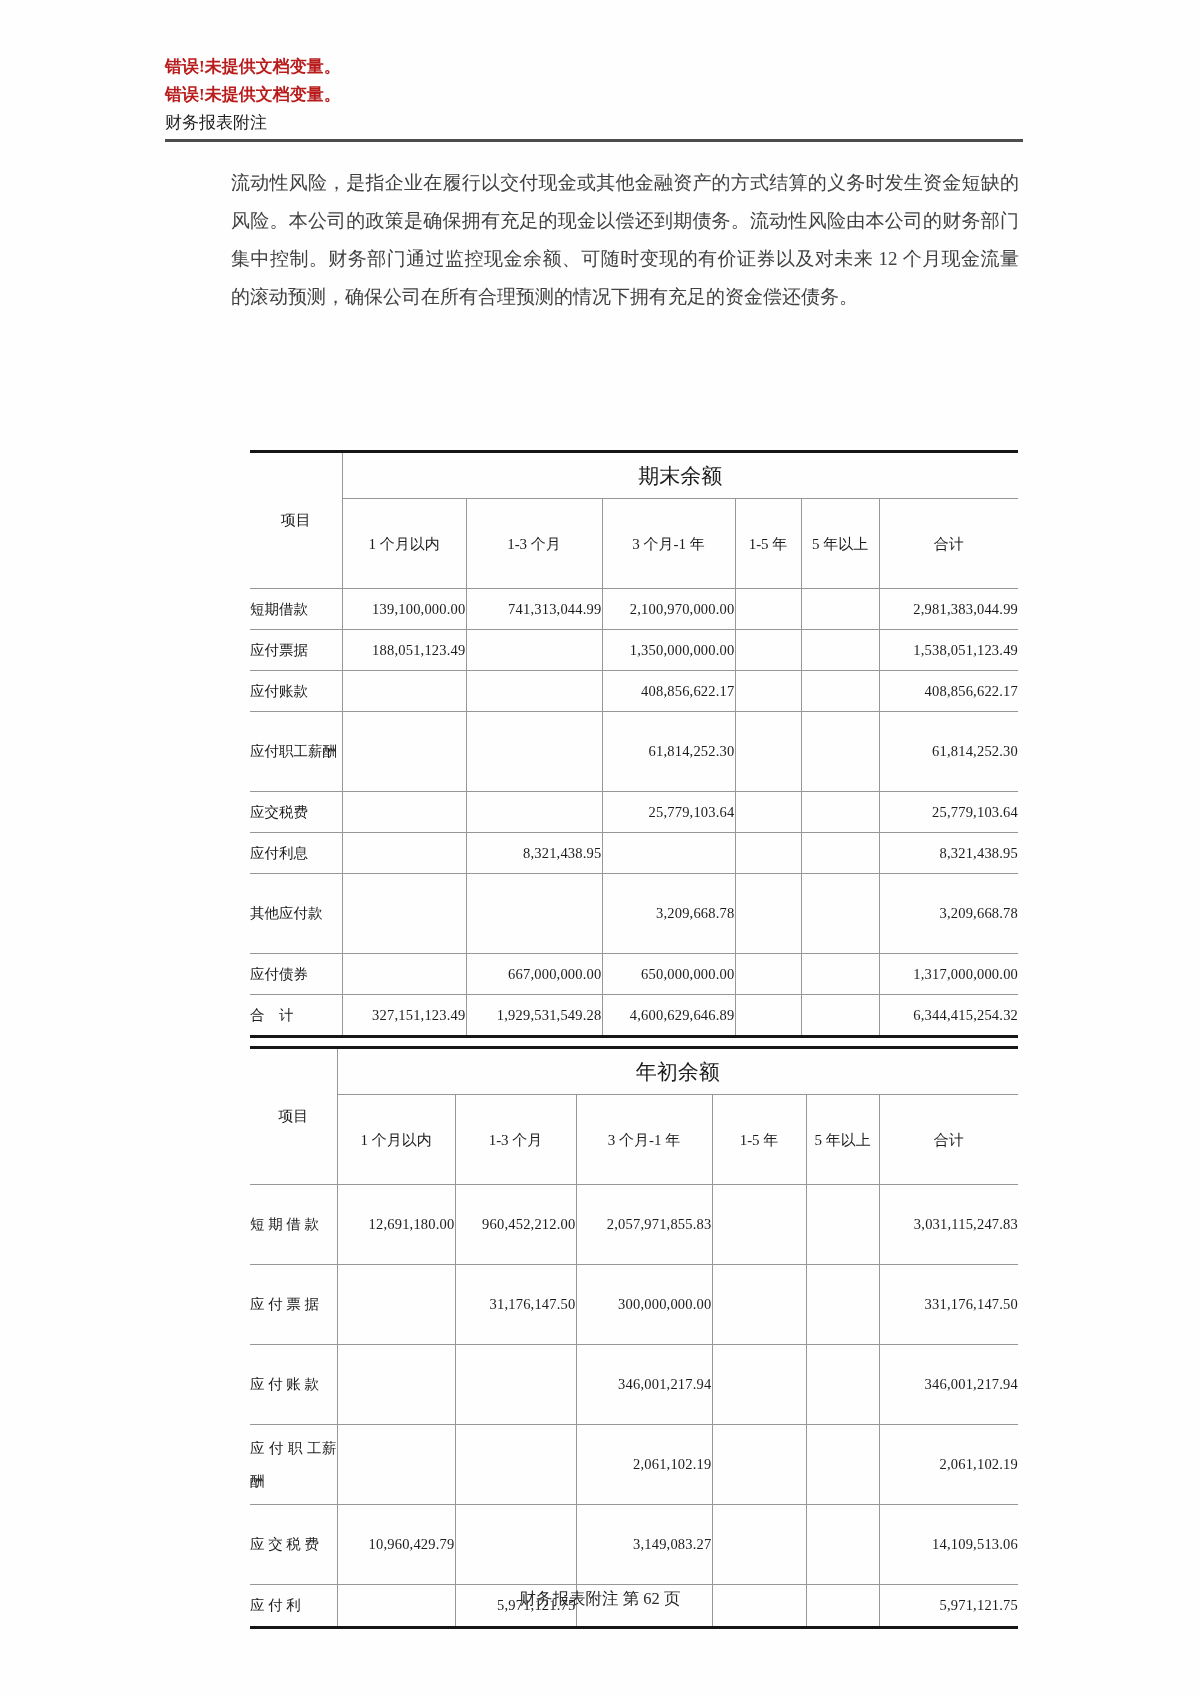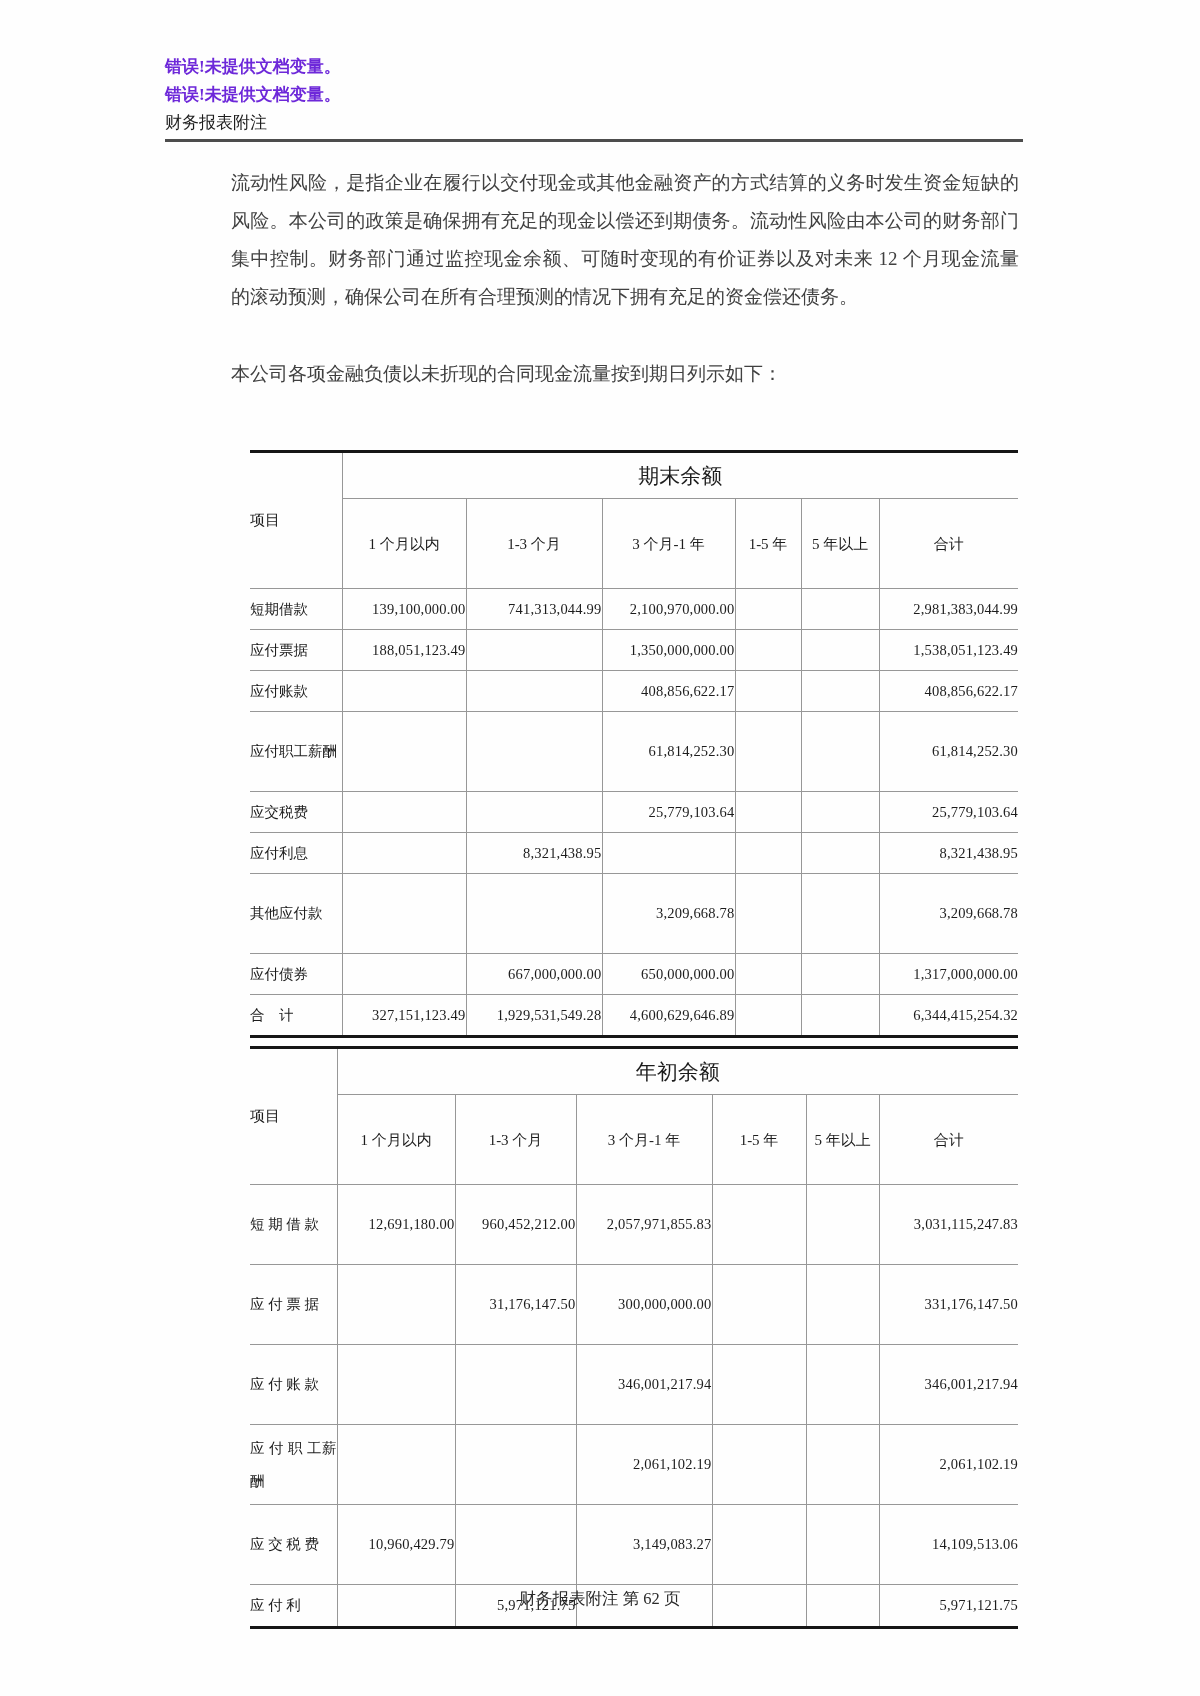--- a/index.html
+++ b/index.html
@@ -6,21 +6,21 @@
   .page{
     position:relative;
     width:1200px;height:1696px;
     margin:0 auto;
     background:#fefefe;
     overflow:hidden;
     font-family:"Liberation Serif","DejaVu Serif",serif;
     color:#1d1d1d;
   }
   .hdr-line{position:absolute;left:165px;font-size:17px;line-height:24px;white-space:nowrap;}
-  .hdr-bold{font-weight:700;color:#6d28d9;}
+  .hdr-bold{font-weight:700;color:#b91c1c;}
   .hdr-rule{position:absolute;left:165px;top:139px;width:858px;height:3px;background:#4d4d4d;}
   .para{
     position:absolute;left:231px;width:788px;
     font-size:19px;line-height:38px;
     text-align:justify;color:#404040;
   }
   .para.single{white-space:nowrap;text-align:left;}
   table.fin{
     position:absolute;left:250px;width:768px;
     border-collapse:collapse;table-layout:fixed;
@@ -29,21 +29,21 @@
   }
   table.fin td{
     border:1px solid #979797;
     vertical-align:middle;
     overflow:hidden;
     padding:0;
   }
   table.fin td:first-child{border-left:none;}
   table.fin td:last-child{border-right:none;}
   td.span-h{text-align:center;font-size:21px;}
-  td.item-h{text-align:left;font-size:15px;}
+  td.item-h{text-align:center;font-size:15px;}
   td.col-h{text-align:center;font-size:15px;line-height:26px;}
   td.col-5plus{padding:0 14px;line-height:26px;margin-top:13px;}
   td.num{text-align:right;padding-right:6px;letter-spacing:0.2px;}
   td.lbl{padding-left:11px;padding-right:15px;line-height:33px;}
   td.lbl2{padding-left:9px;padding-right:9px;line-height:33px;text-align:justify;text-align-last:left;}
   tr.rowA{height:47px;}
   tr.rowB{height:90px;}
   tr.single{height:41px;}
   tr.dbl{height:80px;}
   tr.total{height:42px;}
@@ -57,21 +57,20 @@
 <body>
 
 <div class="page">
 
   <div class="hdr-line hdr-bold" style="top:55px">错误!未提供文档变量。</div>
   <div class="hdr-line hdr-bold" style="top:83px">错误!未提供文档变量。</div>
   <div class="hdr-line" style="top:111px">财务报表附注</div>
   <div class="hdr-rule"></div>
 
   <div class="para" style="top:164px">流动性风险，是指企业在履行以交付现金或其他金融资产的方式结算的义务时发生资金短缺的风险。本公司的政策是确保拥有充足的现金以偿还到期债务。流动性风险由本公司的财务部门集中控制。财务部门通过监控现金余额、可随时变现的有价证券以及对未来 12 个月现金流量的滚动预测，确保公司在所有合理预测的情况下拥有充足的资金偿还债务。</div>
-  <div class="para single" style="top:355px">本公司各项金融负债以未折现的合同现金流量按到期日列示如下：</div>
 
   <table class="fin" style="top:450px">
     <colgroup>
       <col style="width:92px">
         <col style="width:124px">
         <col style="width:136px">
       <col style="width:133px">
         <col style="width:66px">
         <col style="width:78px">
         <col style="width:139px">

